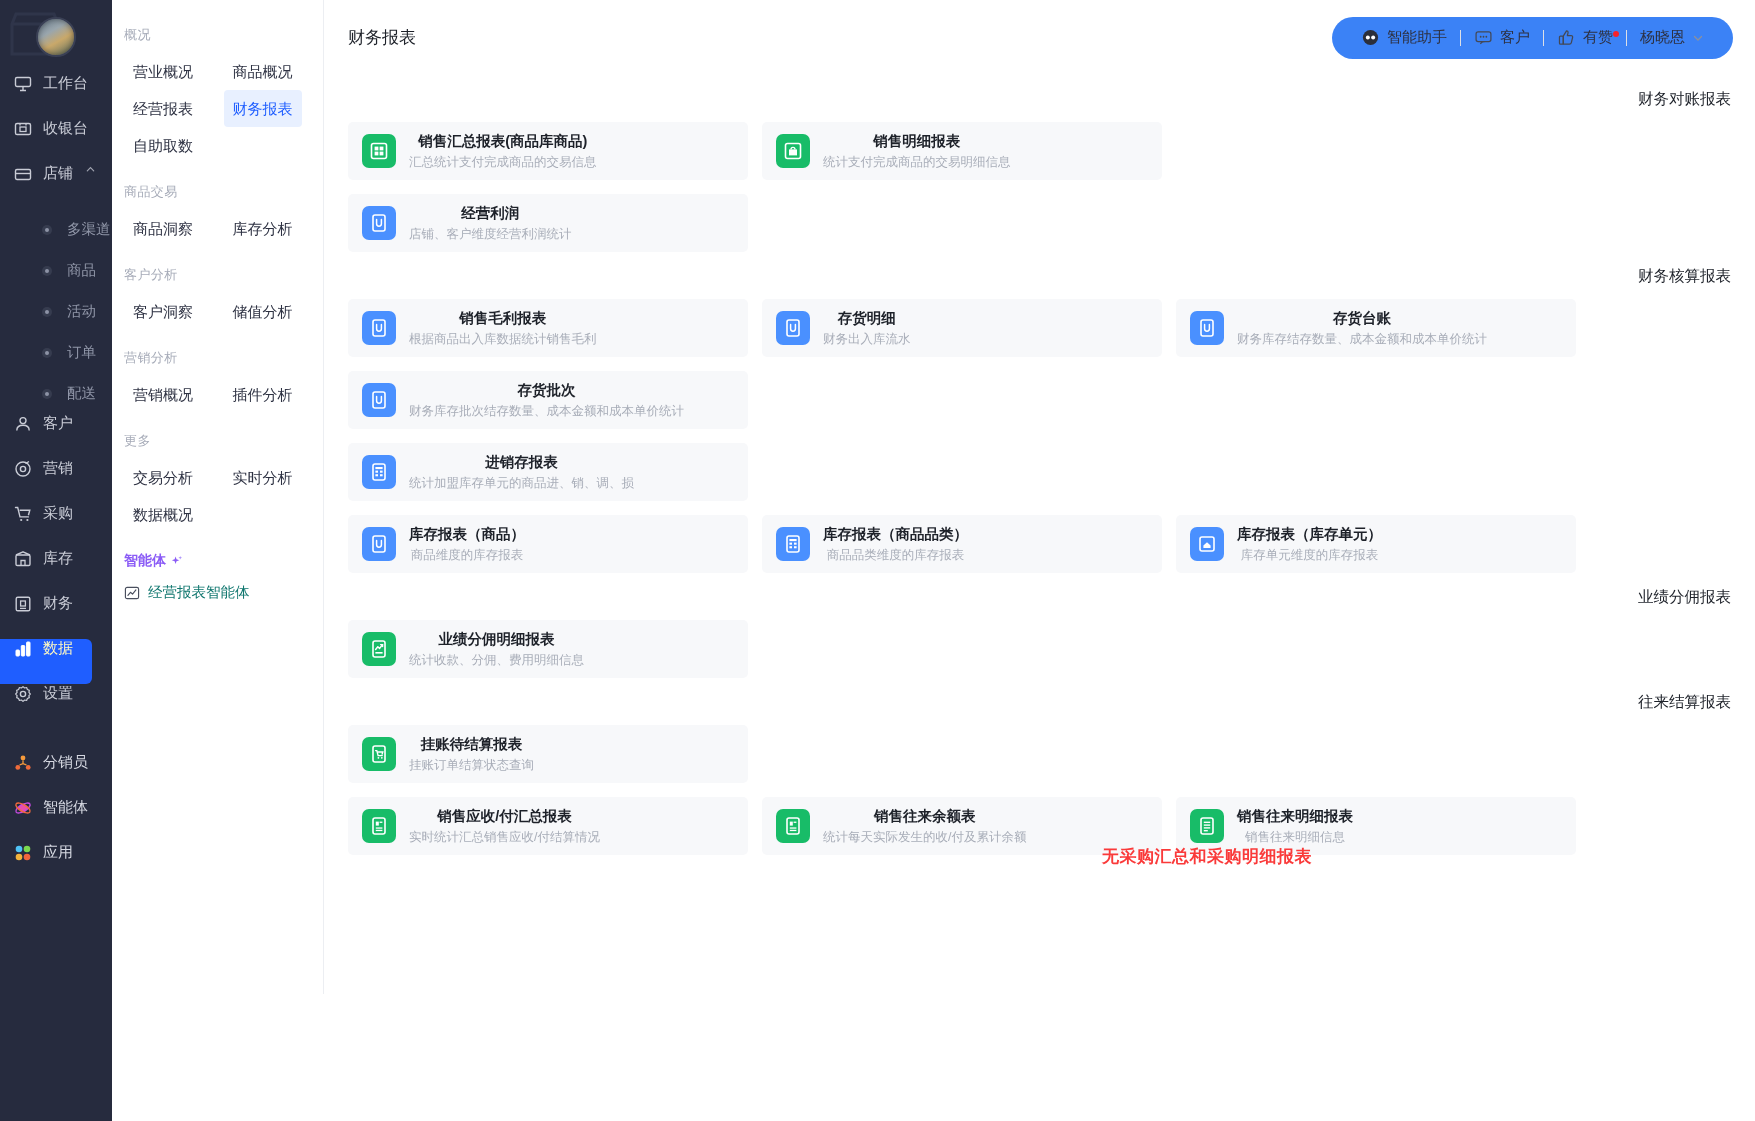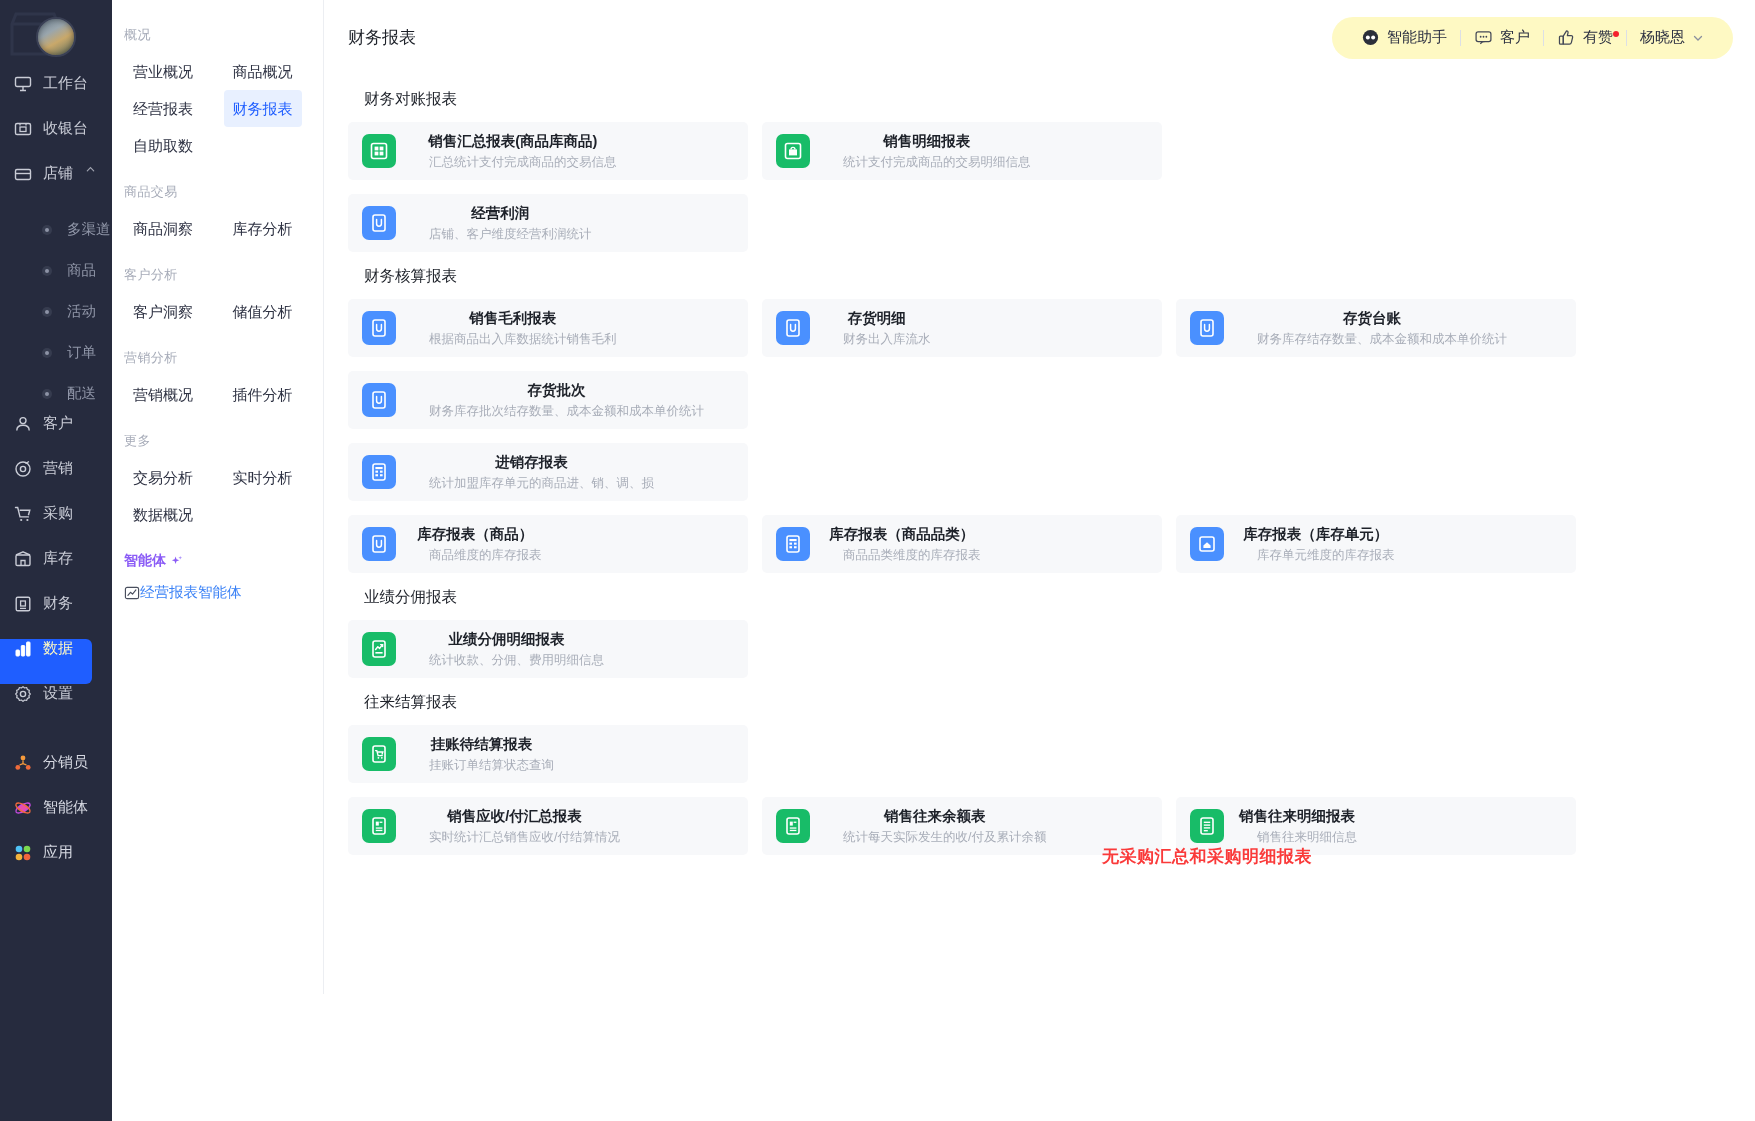--- a/index.html
+++ b/index.html
@@ -69,64 +69,64 @@
   .menu-cell span.pill {
     display: inline-block; padding: 3px 9px; border-radius: 4px;
   }
   .menu-cell.selected span.pill { background: #e8f0ff; color: #1f5eff; }
   .menu-spacer { height: 19px; }
   .menu-ai-title {
     font-size: 14px; color: #8b5cf6; padding: 0 0 4px 12px; font-weight: 600;
     display: flex; align-items: center; gap: 4px;
   }
   .menu-ai-item {
-    display: flex; align-items: center; 
-    font-size: 14.5px; color: #3b82f6; padding: 9px 0 0 12px; cursor: pointer; text-align: center;
+    display: flex; align-items: center; gap: 8px;
+    font-size: 14.5px; color: #0f766e; padding: 9px 0 0 12px; cursor: pointer; text-align: center;
   }
 
   
   .main { flex: 1 1 auto; height: 1121px; background: #fff; position: relative; overflow: hidden; }
   .topbar {
     height: 75px; display: flex; align-items: center; justify-content: space-between;
     padding: 0 22px 0 24px; background:#fff;
   }
   .page-title { font-size: 17px; color: #1d2129; font-weight: 500; }
   .topbar-right {
     display: flex; align-items: center; gap: 0;
-    background: #fef9c3; border-radius: 24px; height: 42px; padding: 0 16px; justify-content: space-between;
+    background: #3b82f6; border-radius: 24px; height: 42px; padding: 0 16px; justify-content: space-between;
   }
   .tb-item {
     display: flex; align-items: center; gap: 7px;
     font-size: 15px; color: #2d3142; padding: 0 13px; cursor: pointer; position: relative;
   }
   .tb-div { width: 1px; height: 16px; background: #dcdfe6; }
   .tb-badge {
     position: absolute; right: 7px; top: 3px; width: 6px; height: 6px;
     border-radius: 50%; background: #f5222d;
   }
   .content { padding: 0 24px 40px 24px; height: 1046px; overflow: hidden; }
 
   .section-title {
-    font-size: 15.5px; color: #1d2129; margin: 14px 0 12px 16px; font-weight: 500;
+    font-size: 15.5px; color: #1d2129; margin: 14px 0 12px 16px; font-weight: 500; text-align: right;
   }
   .cards { display: flex; flex-wrap: wrap; gap: 14px 14px; }
   .card {
     width: 400px; height: 58px; background: #f7f8fa; border-radius: 5px;
     display: flex; align-items: center; padding: 0 14px; gap: 13px; cursor: pointer; text-align: center;
   }
   .card.empty { background: transparent; cursor: default; }
   .card-ic {
     width: 34px; height: 34px; border-radius: 7px; flex: 0 0 34px;
     display: flex; align-items: center; justify-content: center;
   }
   .card-ic.green { background: #18bc68; }
   .card-ic.blue  { background: #4a90ff; }
   .card-txt { display: flex; flex-direction: column; gap: 3px; min-width: 0; }
   .card-name { font-size: 14.5px; color: #1d2129; font-weight: 600; white-space: nowrap; }
-  .card-desc { font-size: 12.5px; color: #a8adb8; white-space: nowrap; margin-left: 20px; }
+  .card-desc { font-size: 12.5px; color: #a8adb8; white-space: nowrap; }
 
   .annot {
     color: #fa3a3a; font-size: 17px; font-weight: 700;
     position: absolute; left: 778px; top: 845px; letter-spacing: .5px;
   }
 </style>
 </head>
 <body>
 
 <div class="app">

